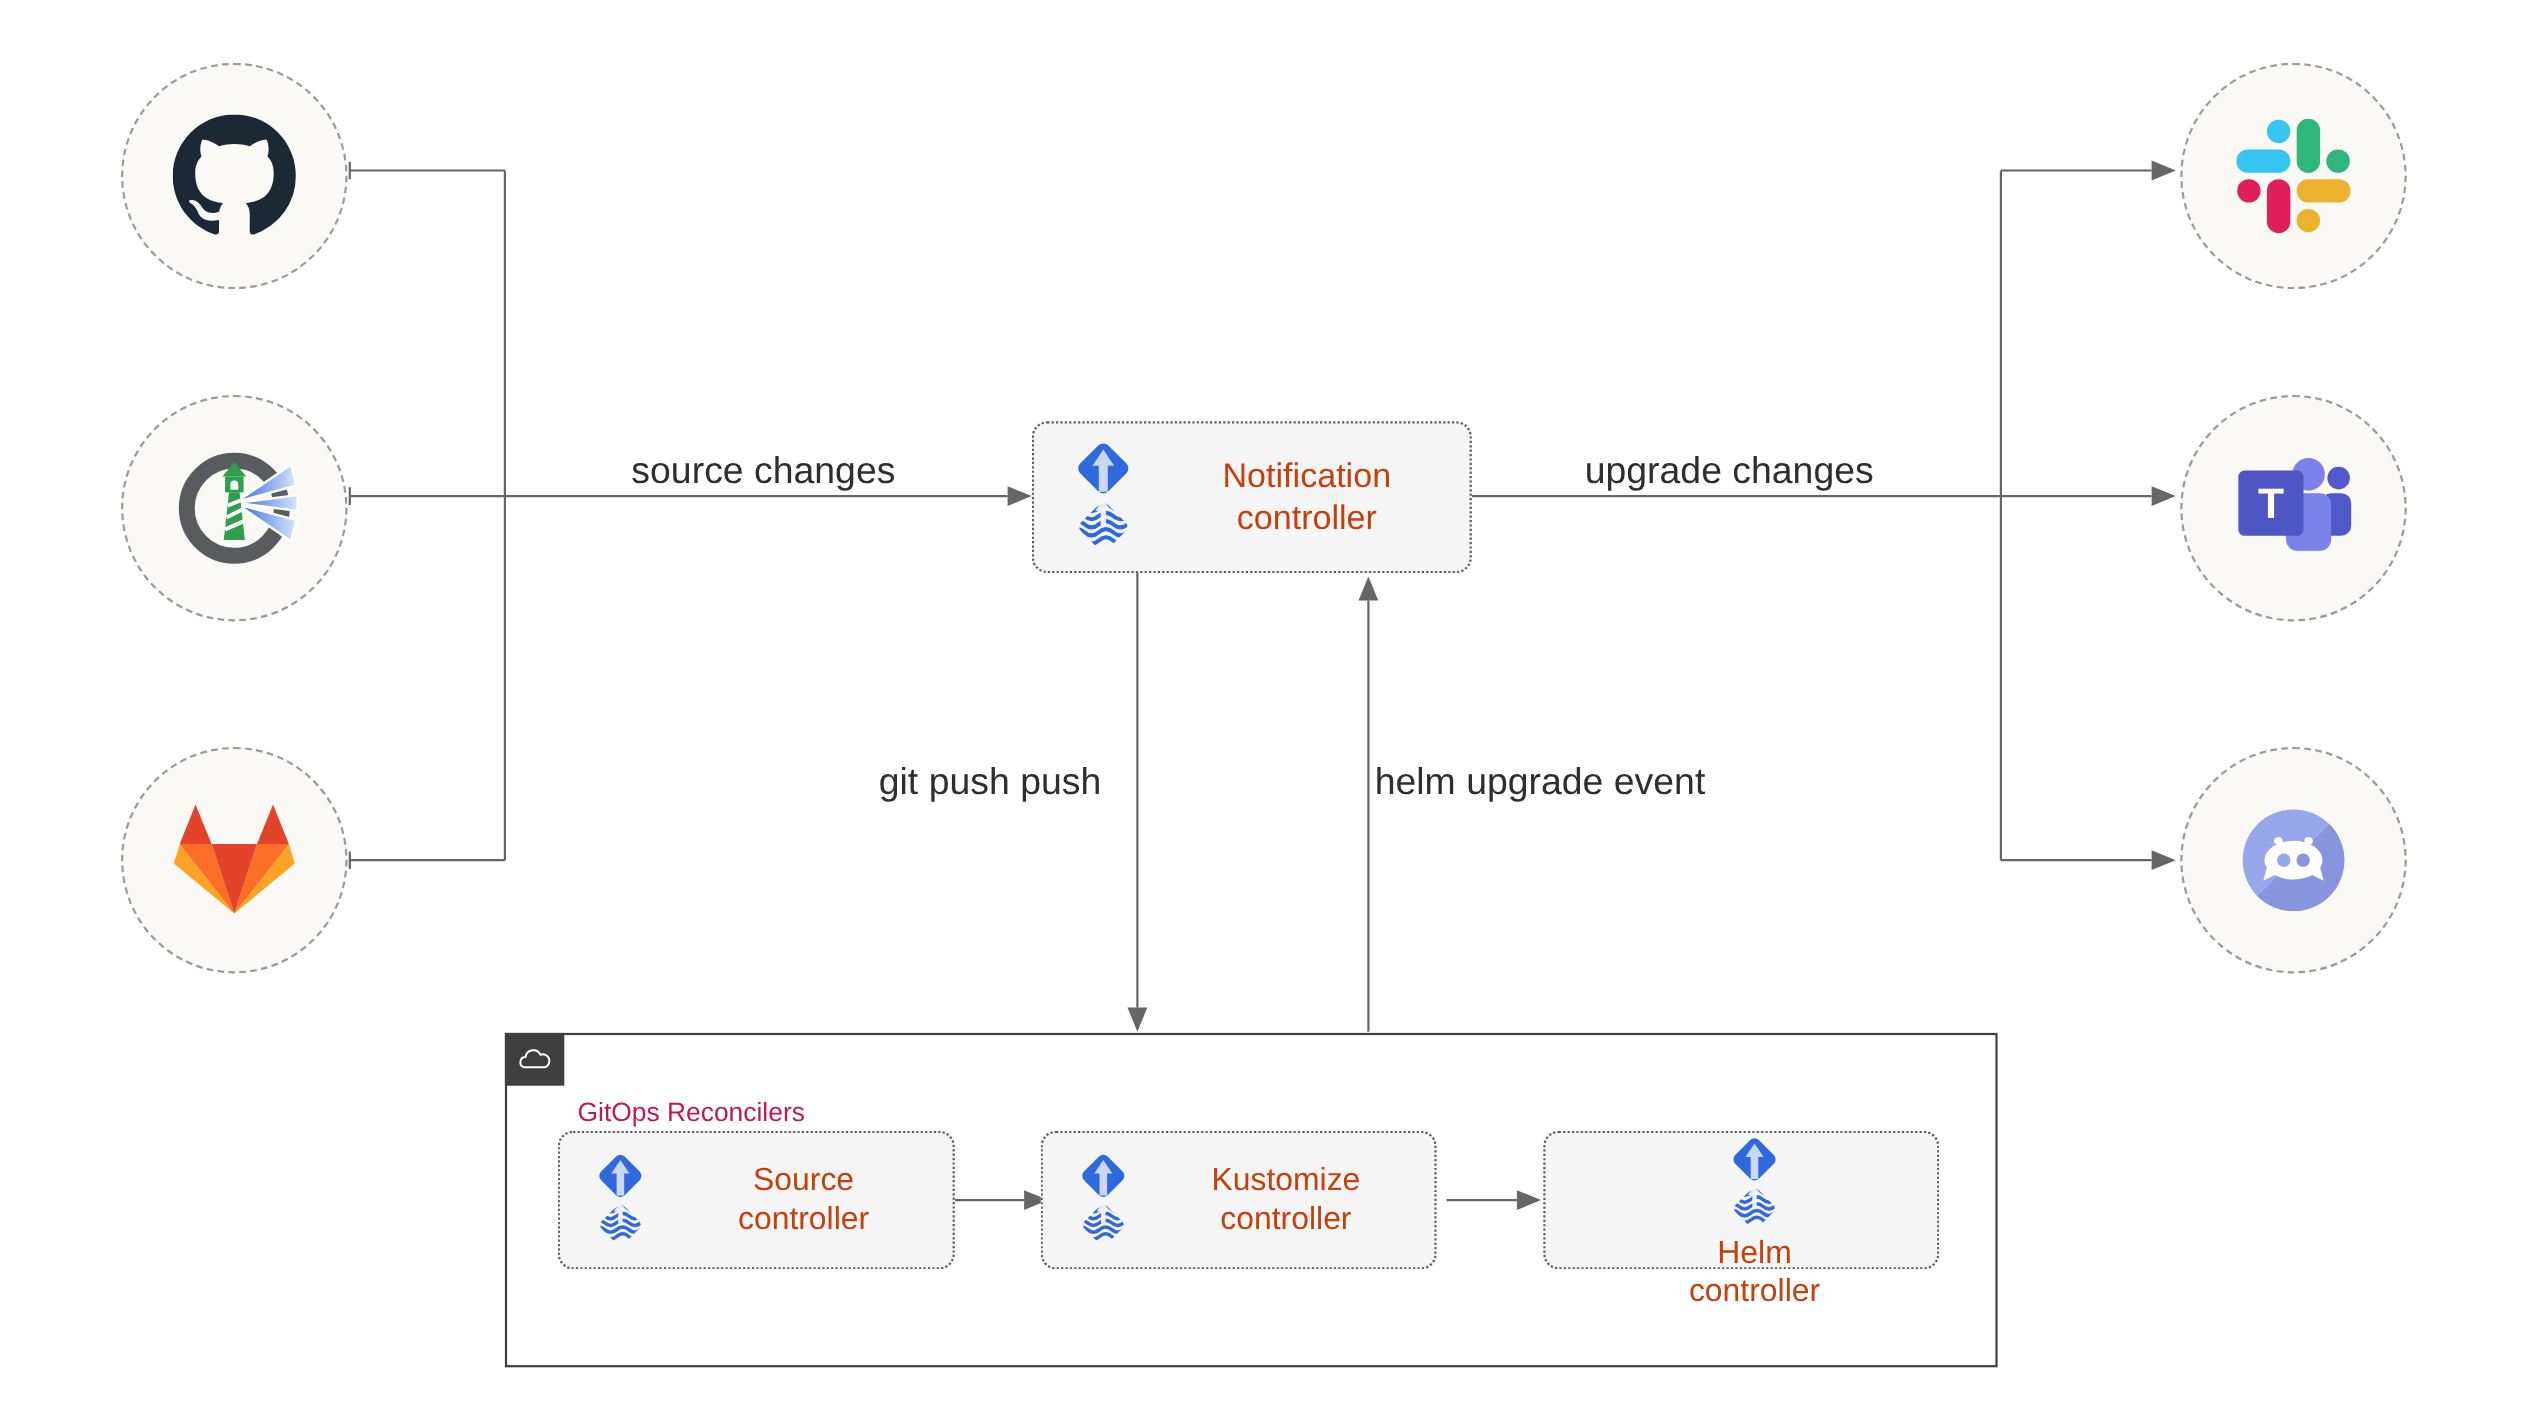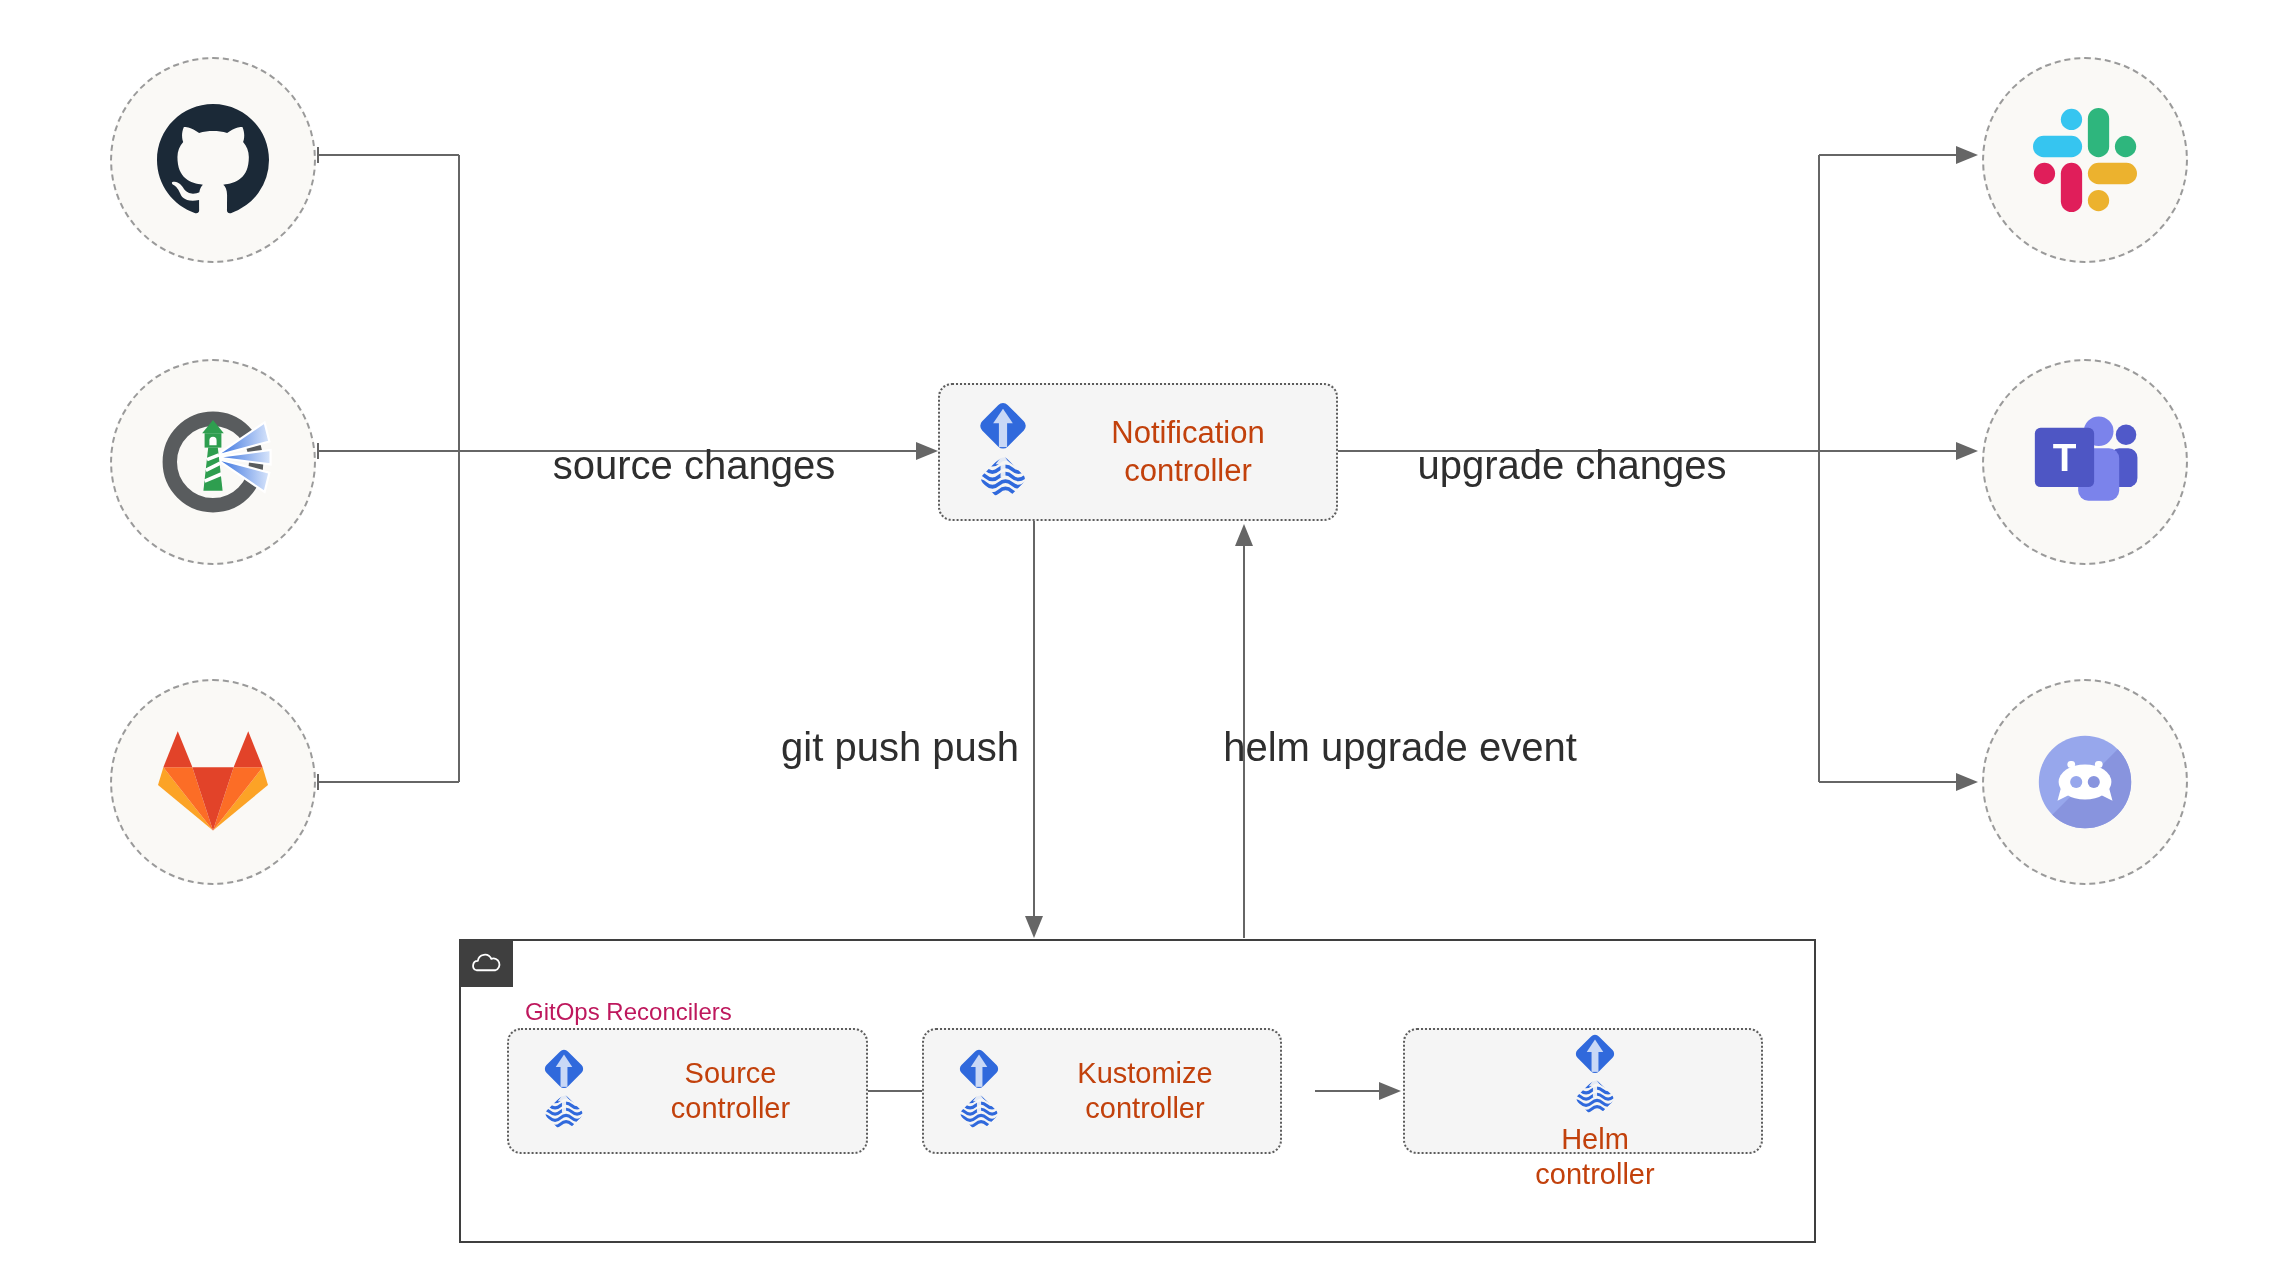--- a/index.html
+++ b/index.html
@@ -14,21 +14,21 @@
   
   .node{position:absolute;background:#f5f5f5;border:2px dotted #5c5c5c;border-radius:14px;
         box-sizing:border-box;display:flex;align-items:center;}
   .node .flux{flex:0 0 auto;}
   .node-label{flex:1;text-align:center;color:#c2410c;line-height:1.22;}
   .node-label.big{font-size:31px;}
   .node-label.small{font-size:29px;}
   .node-label span{display:inline-block;max-width:180px;}
 
   
-  .edge-label{position:absolute;transform:translate(-50%,-50%);font-size:40px;color:#2e2e2e;white-space:nowrap;margin-top:36px;}
+  .edge-label{position:absolute;transform:translate(-50%,-50%);font-size:34px;color:#2e2e2e;white-space:nowrap;}
 
   
   .group-box{position:absolute;left:459px;top:939px;width:1357px;height:304px;
              border:2px solid #3f3f3f;box-sizing:border-box;background:transparent;}
   .group-tab{position:absolute;left:-2px;top:-2px;width:54px;height:48px;background:#3f3f3f;
              display:flex;align-items:center;justify-content:center;}
   .group-title{position:absolute;left:64px;top:0;height:46px;display:flex;align-items:center;
                font-size:24px;color:#be185d;white-space:nowrap;margin-top:48px;}
 </style>
 </head>
@@ -192,21 +192,21 @@
     <div class="group-title">GitOps Reconcilers</div>
   </div>
 
   <div class="node" style="left:507px;top:1028px;width:361px;height:126px;padding-left:24px;">
     <svg class="flux" width="62" height="92" viewBox="0 0 90 132">
         <use href="#flux-logo"></use>
       </svg>
     <div class="node-label small"><span style="max-width:150px">Source controller</span></div>
   </div>
 
-  <div class="node" style="left:922px;top:1028px;width:360px;height:126px;padding-left:24px;justify-content:center;">
+  <div class="node" style="left:946px;top:1028px;width:360px;height:126px;padding-left:24px;justify-content:center;">
     <svg class="flux" width="62" height="92" viewBox="0 0 90 132">
         <use href="#flux-logo"></use>
       </svg>
     <div class="node-label small"><span style="max-width:170px">Kustomize controller</span></div>
   </div>
 
   <div class="node" style="left:1403px;top:1028px;width:360px;height:126px;padding-left:24px;flex-direction:column;">
     <svg class="flux" width="62" height="92" viewBox="0 0 90 132">
         <use href="#flux-logo"></use>
       </svg>

